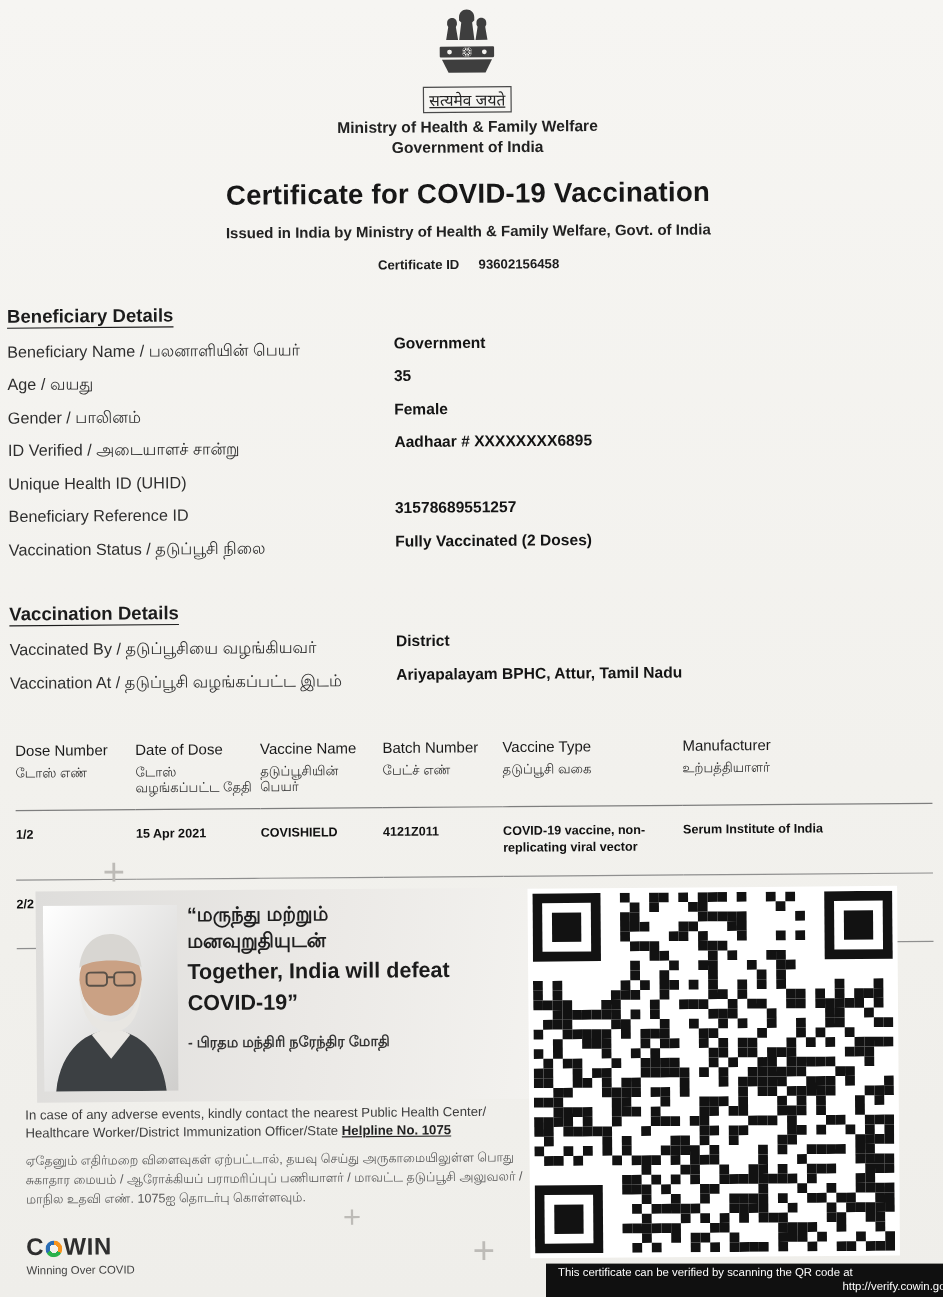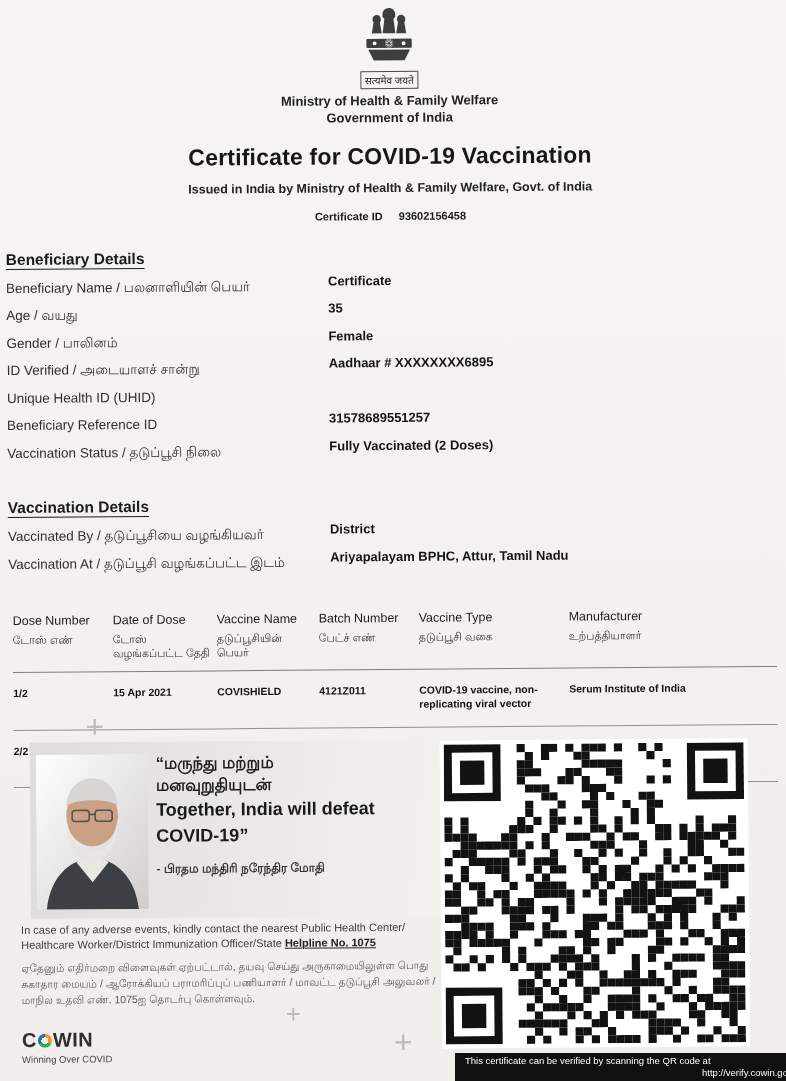--- a/index.html
+++ b/index.html
@@ -18,26 +18,27 @@
     box-shadow: 0 0 6px rgba(0,0,0,.25);
   }
   .skew { position: absolute; inset: 0; transform: rotate(-0.45deg); }
 
   
   .header { padding-top: 6px; text-align: center; }
   .emblem { width: 60px; margin: 0 auto; }
   .motto-box {
     display: inline-block;
     border: 1px solid #4a4a4a;
-    font-size: 10px;
+    font-size: 13px;
     padding: 1px 4px;
     color: #222;
     margin-top: 1px;
     min-height: 11px;
     min-width: 34px;
+    text-decoration: underline;
   }
   .ministry { font-size: 13px; font-weight: 700; color: #222; line-height: 1.3; }
   .ministry-block { margin-top: 4px; }
   .title {
     font-size: 23px;
     font-weight: 700;
     color: #171717;
     margin-top: 16px;
     letter-spacing: .2px;
   }
@@ -161,21 +162,21 @@
       <div class="subtitle">Issued in India by Ministry of Health &amp; Family Welfare, Govt. of India</div>
       <div class="certid">
         <span>Certificate ID</span><span class="certid-value">93602156458</span>
       </div>
     </div>
 
     <h2 class="section-title">Beneficiary Details</h2>
     <div>
       <div class="frow">
         <span class="flabel">Beneficiary Name / பலனாளியின் பெயர்</span>
-        <span class="fvalue">Certificate</span>
+        <span class="fvalue">Government</span>
       </div>
       <div class="frow">
         <span class="flabel">Age / வயது</span>
         <span class="fvalue">35</span>
       </div>
       <div class="frow">
         <span class="flabel">Gender / பாலினம்</span>
         <span class="fvalue">Female</span>
       </div>
       <div class="frow">

